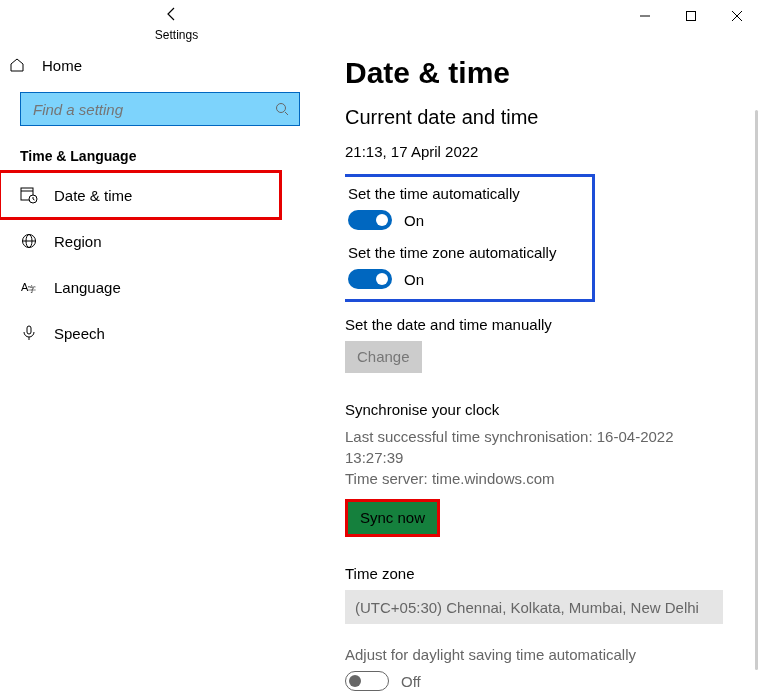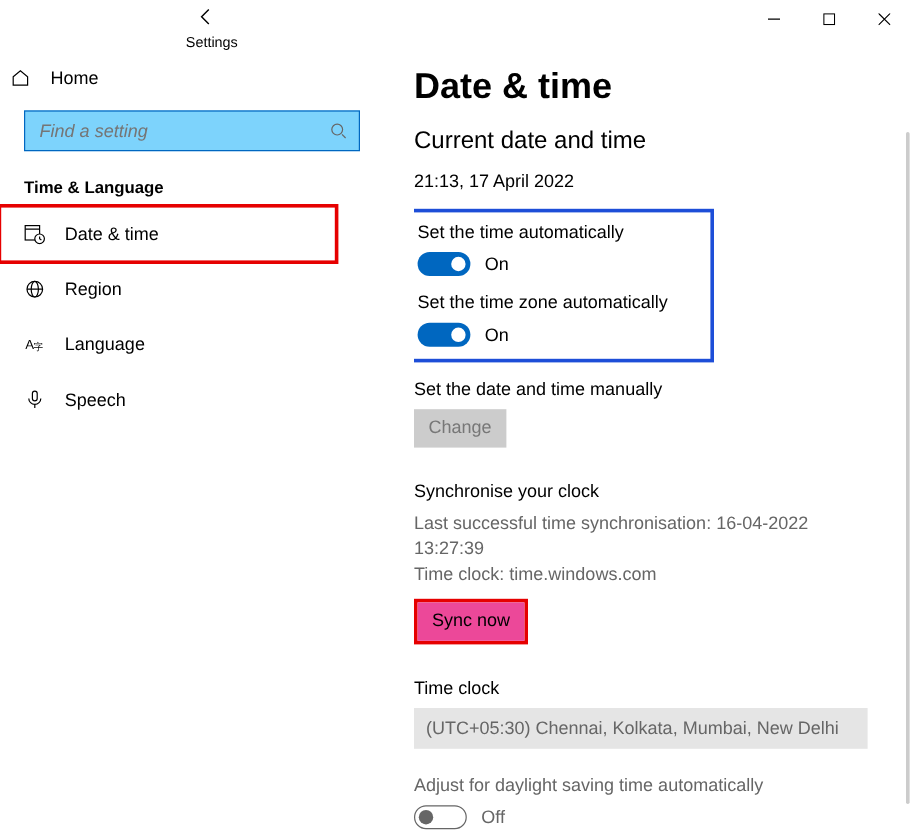--- a/index.html
+++ b/index.html
@@ -39,21 +39,21 @@
   .toggle { width:44px; height:20px; border-radius:10px; position:relative; cursor:pointer; margin-right:12px; }
   .toggle .knob { width:12px; height:12px; border-radius:50%; background:#fff; position:absolute; top:4px; }
   .toggle.on { background:#0067c0; }
   .toggle.on .knob { right:4px; }
   .toggle.off { background:#fff; border:1px solid #666; }
   .toggle.off .knob { left:3px; top:3px; background:#666; }
   .toggle-label { font-size:15px; }
 
   .btn { display:inline-block; height:32px; line-height:32px; padding:0 12px; font-size:15px; border:none; cursor:pointer; }
   .btn-disabled { background:#cccccc; color:#777; }
-  .btn-default { background:#ec4899; color:#000;text-align:right; }
+  .btn-default { background:#15803d; color:#000;text-align:right; }
   .btn-hl { display:inline-block; border:3px solid #e60000; padding:0; }
 
   .sync-info { font-size:15px; color:#666; line-height:1.4; margin-bottom:10px; }
   .tz-field { width:378px; height:34px; background:#e5e5e5; color:#666; font-size:15px; display:flex; align-items:center; padding:0 10px; }
 
   svg { display:block; }
 </style>
 </head>
 <body>
 
@@ -173,27 +173,27 @@
       <span class="toggle-label">On</span>
     </div>
   </div>
 
   <h3>Set the date and time manually</h3>
   <button class="btn btn-disabled">Change</button>
 
   <h3 style="margin-top:28px;">Synchronise your clock</h3>
   <div class="sync-info">
     <div>Last successful time synchronisation: 16-04-2022 13:27:39</div>
-    <div>Time clock: time.windows.com</div>
+    <div>Time server: time.windows.com</div>
   </div>
   <span class="btn-hl">
     <button class="btn btn-default">Sync now</button>
   </span>
 
-  <h3 style="margin-top:28px;">Time clock</h3>
+  <h3 style="margin-top:28px;">Time zone</h3>
   <div class="tz-field">
     <span>(UTC+05:30) Chennai, Kolkata, Mumbai, New Delhi</span>
   </div>
 
   <h3 class="dim" style="margin-top:22px;">Adjust for daylight saving time automatically</h3>
   <div class="toggle-row">
     <div class="toggle off">
         <div class="knob"></div>
       </div>
     <span class="toggle-label dim">Off</span>

